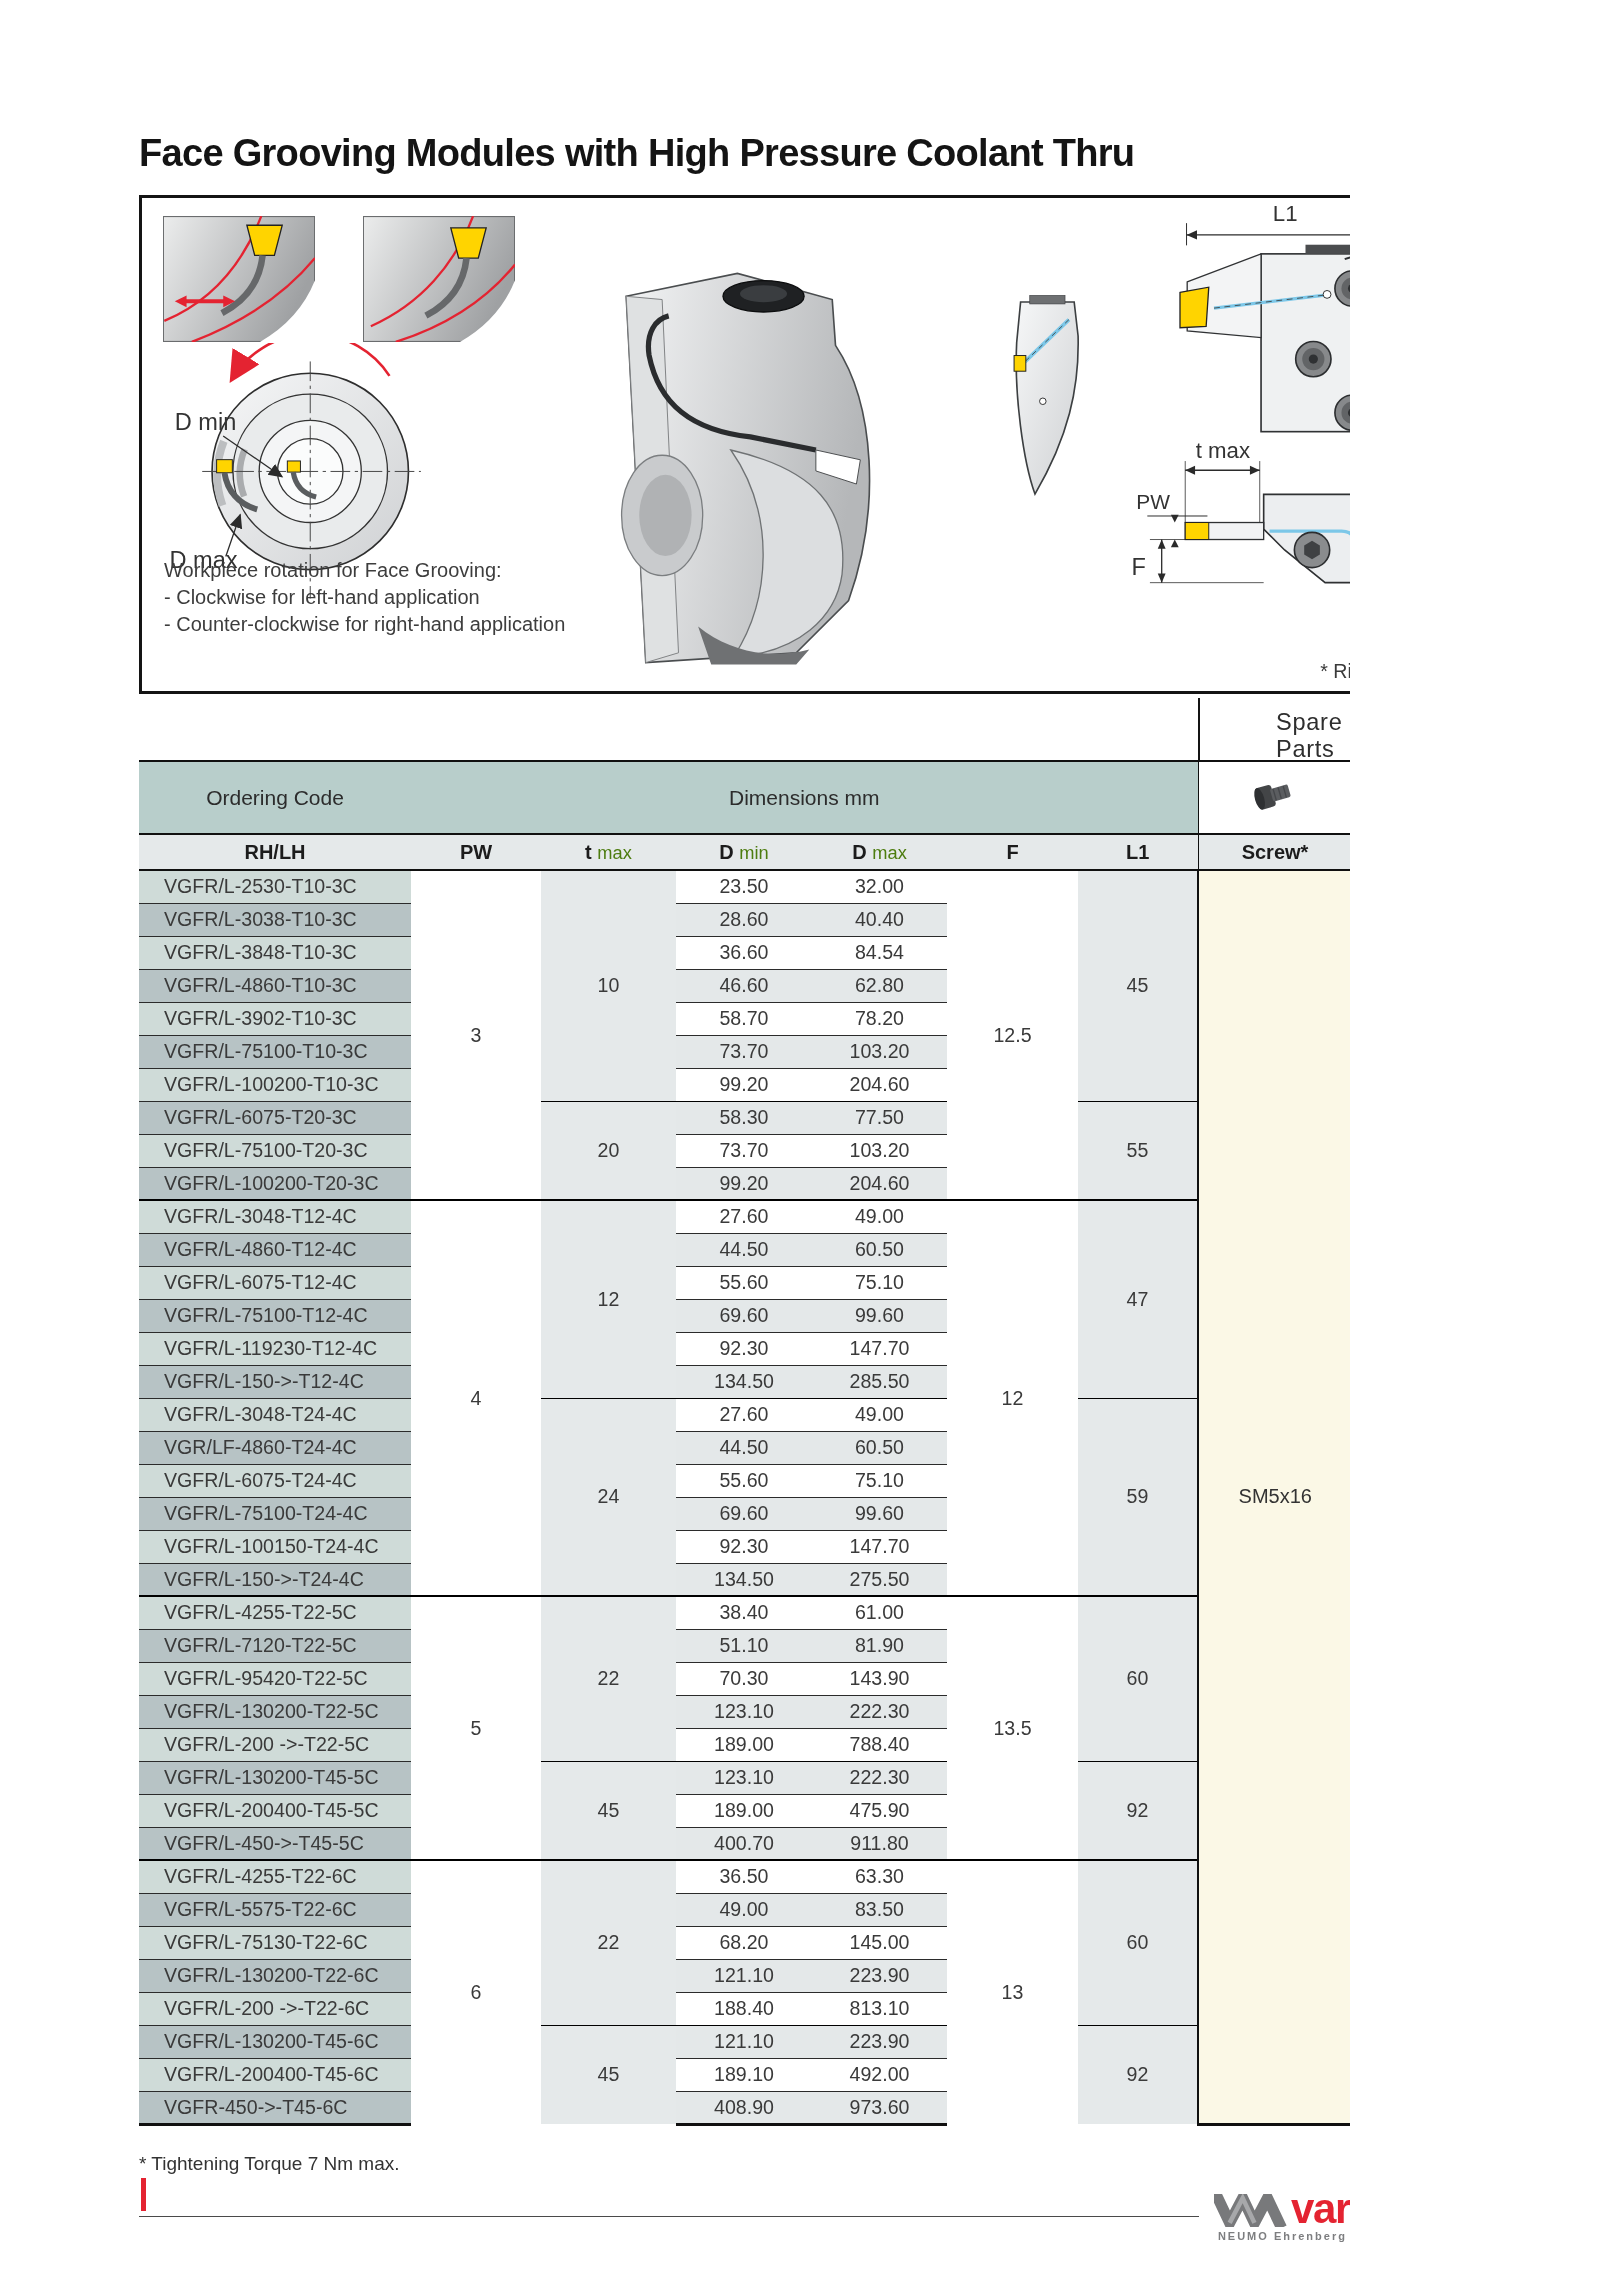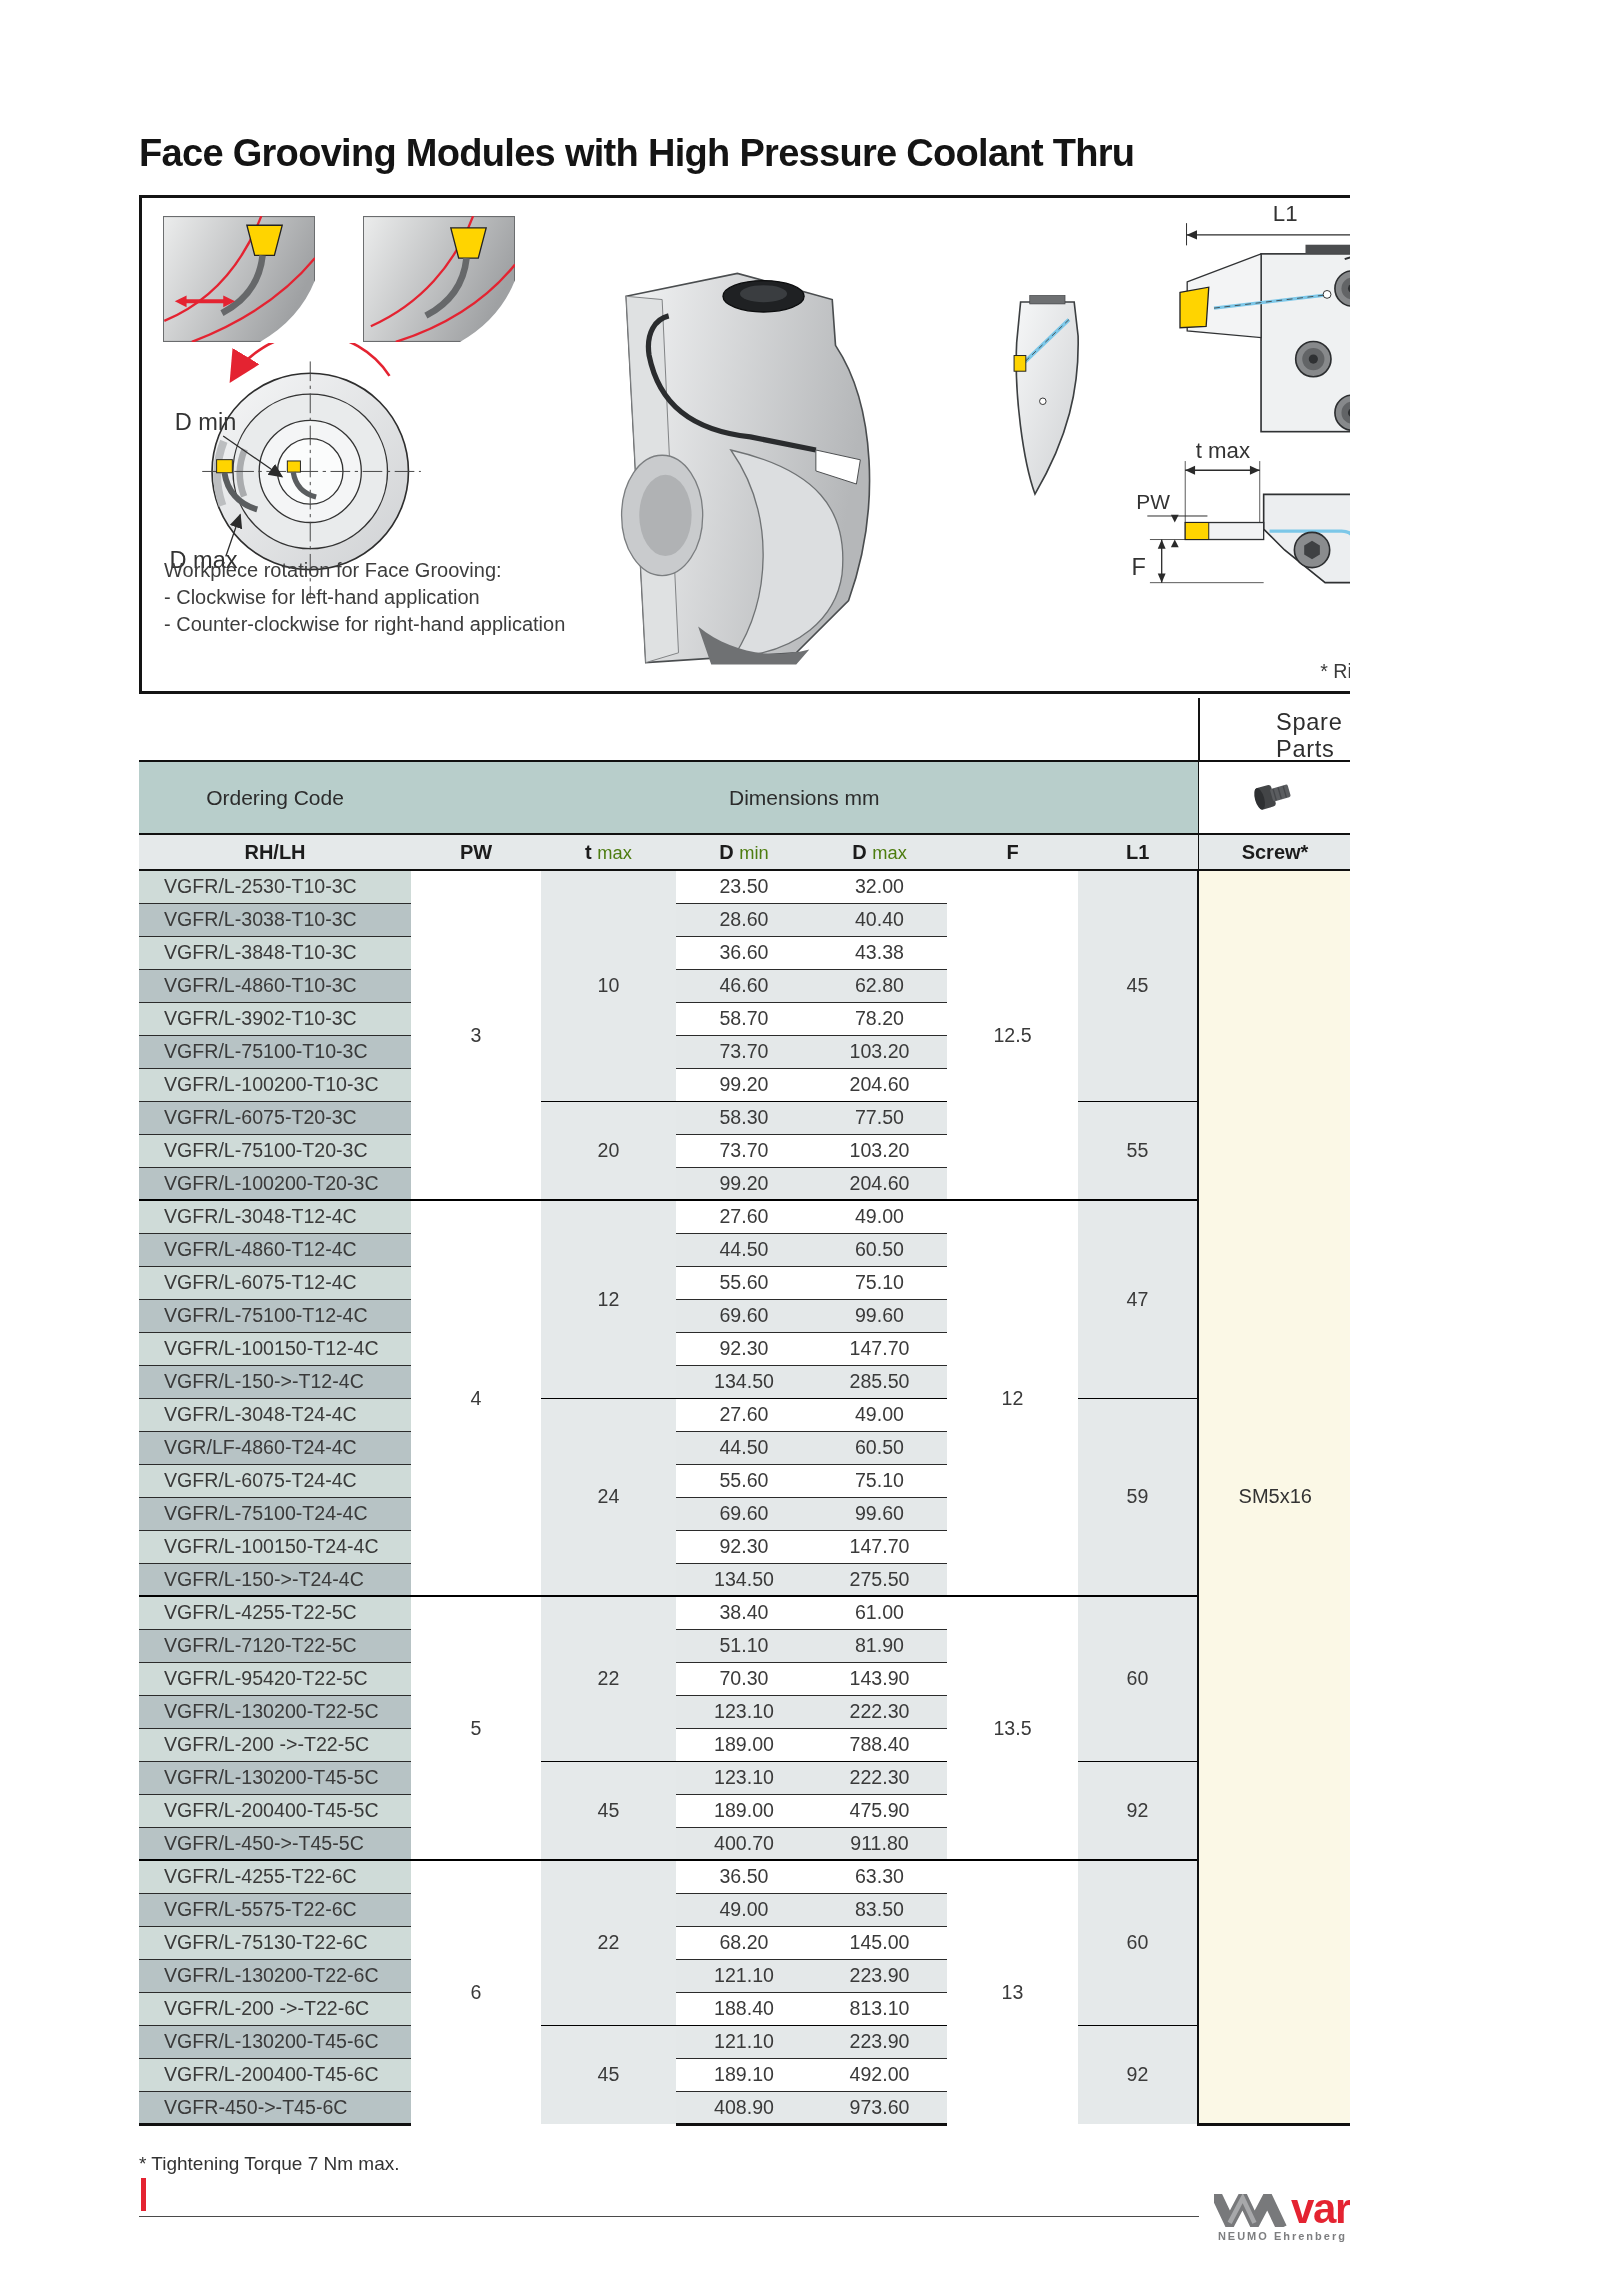--- a/index.html
+++ b/index.html
@@ -305,21 +305,21 @@
           <td class="ck" rowspan="38">K4H</td>
         </tr>
       <tr>
           <td class="cc">VGFR/L-3038-T10-3C</td>
           <td class="cd">28.60</td>
           <td class="cd">40.40</td>
         </tr>
       <tr>
           <td class="cc">VGFR/L-3848-T10-3C</td>
           <td class="cd">36.60</td>
-          <td class="cd">43.38</td>
+          <td class="cd">84.54</td>
         </tr>
       <tr>
           <td class="cc">VGFR/L-4860-T10-3C</td>
           <td class="cd">46.60</td>
           <td class="cd">62.80</td>
         </tr>
       <tr>
           <td class="cc">VGFR/L-3902-T10-3C</td>
           <td class="cd">58.70</td>
           <td class="cd">78.20</td>
@@ -369,21 +369,21 @@
           <td class="cc">VGFR/L-6075-T12-4C</td>
           <td class="cd">55.60</td>
           <td class="cd">75.10</td>
         </tr>
       <tr>
           <td class="cc">VGFR/L-75100-T12-4C</td>
           <td class="cd">69.60</td>
           <td class="cd">99.60</td>
         </tr>
       <tr>
-          <td class="cc">VGFR/L-100150-T12-4C</td>
+          <td class="cc">VGFR/L-119230-T12-4C</td>
           <td class="cd">92.30</td>
           <td class="cd">147.70</td>
         </tr>
       <tr>
           <td class="cc">VGFR/L-150-&gt;-T12-4C</td>
           <td class="cd">134.50</td>
           <td class="cd">285.50</td>
         </tr>
       <tr class="sub">
           <td class="cc">VGFR/L-3048-T24-4C</td>

